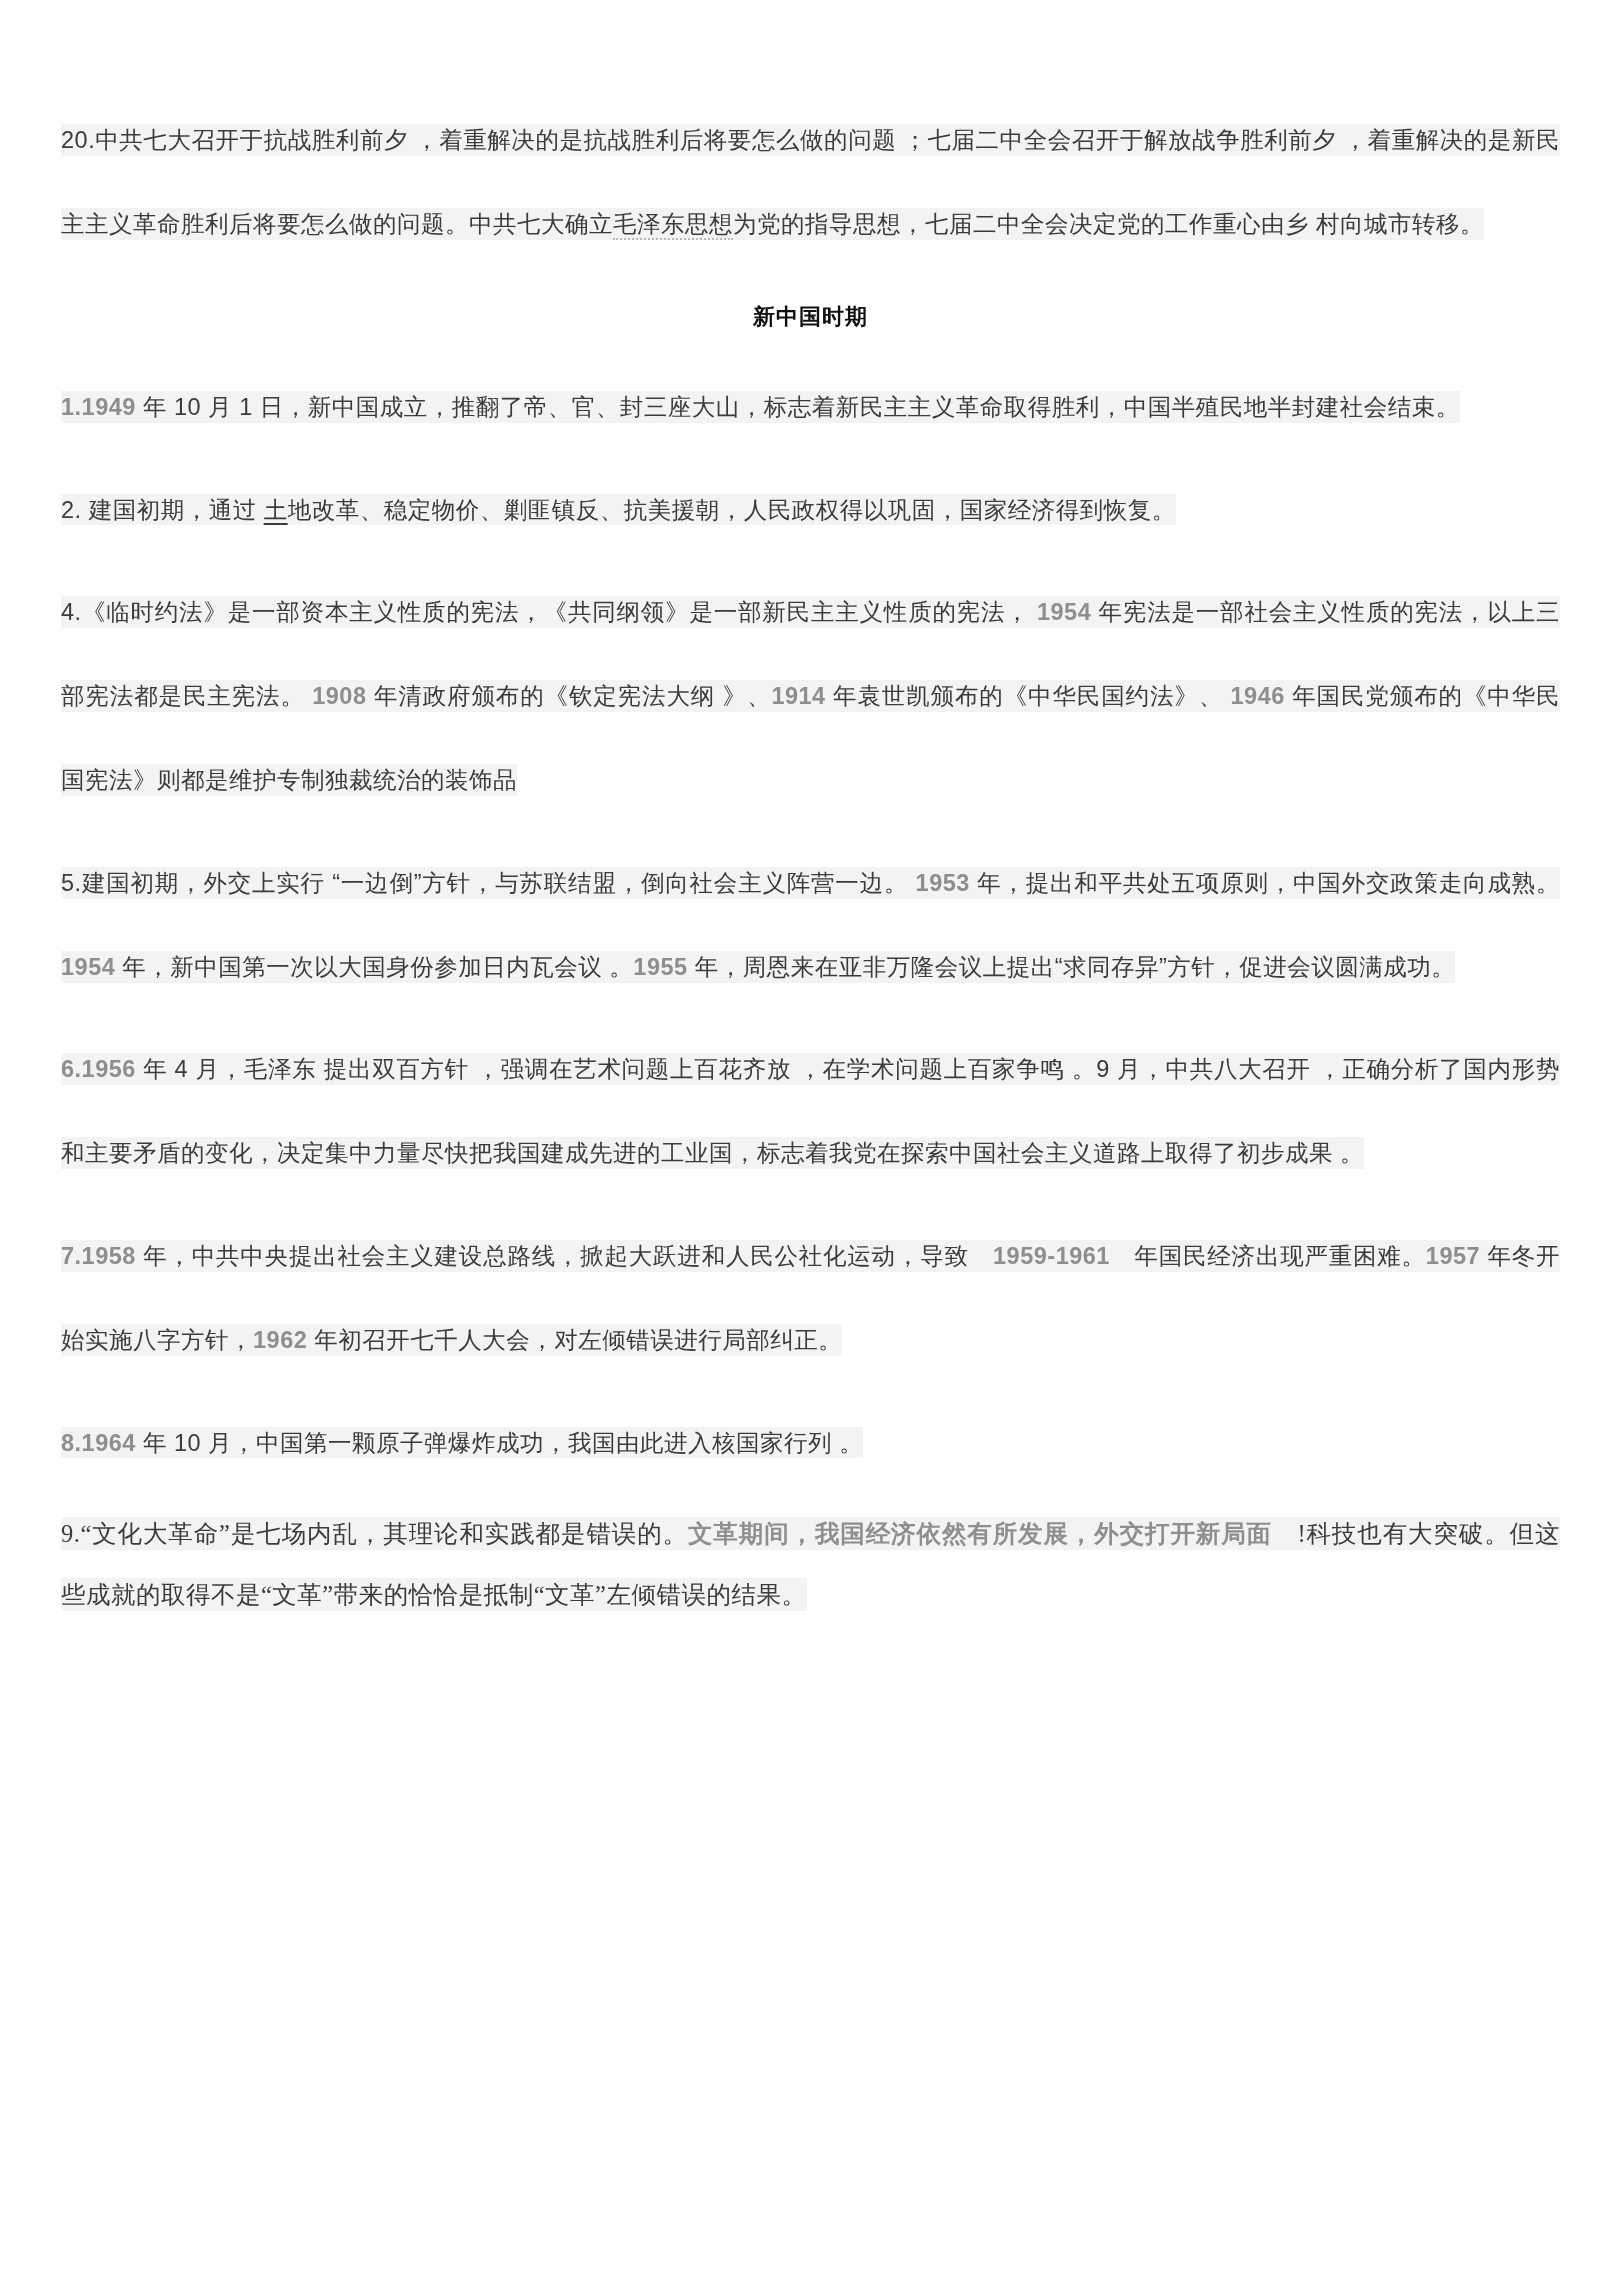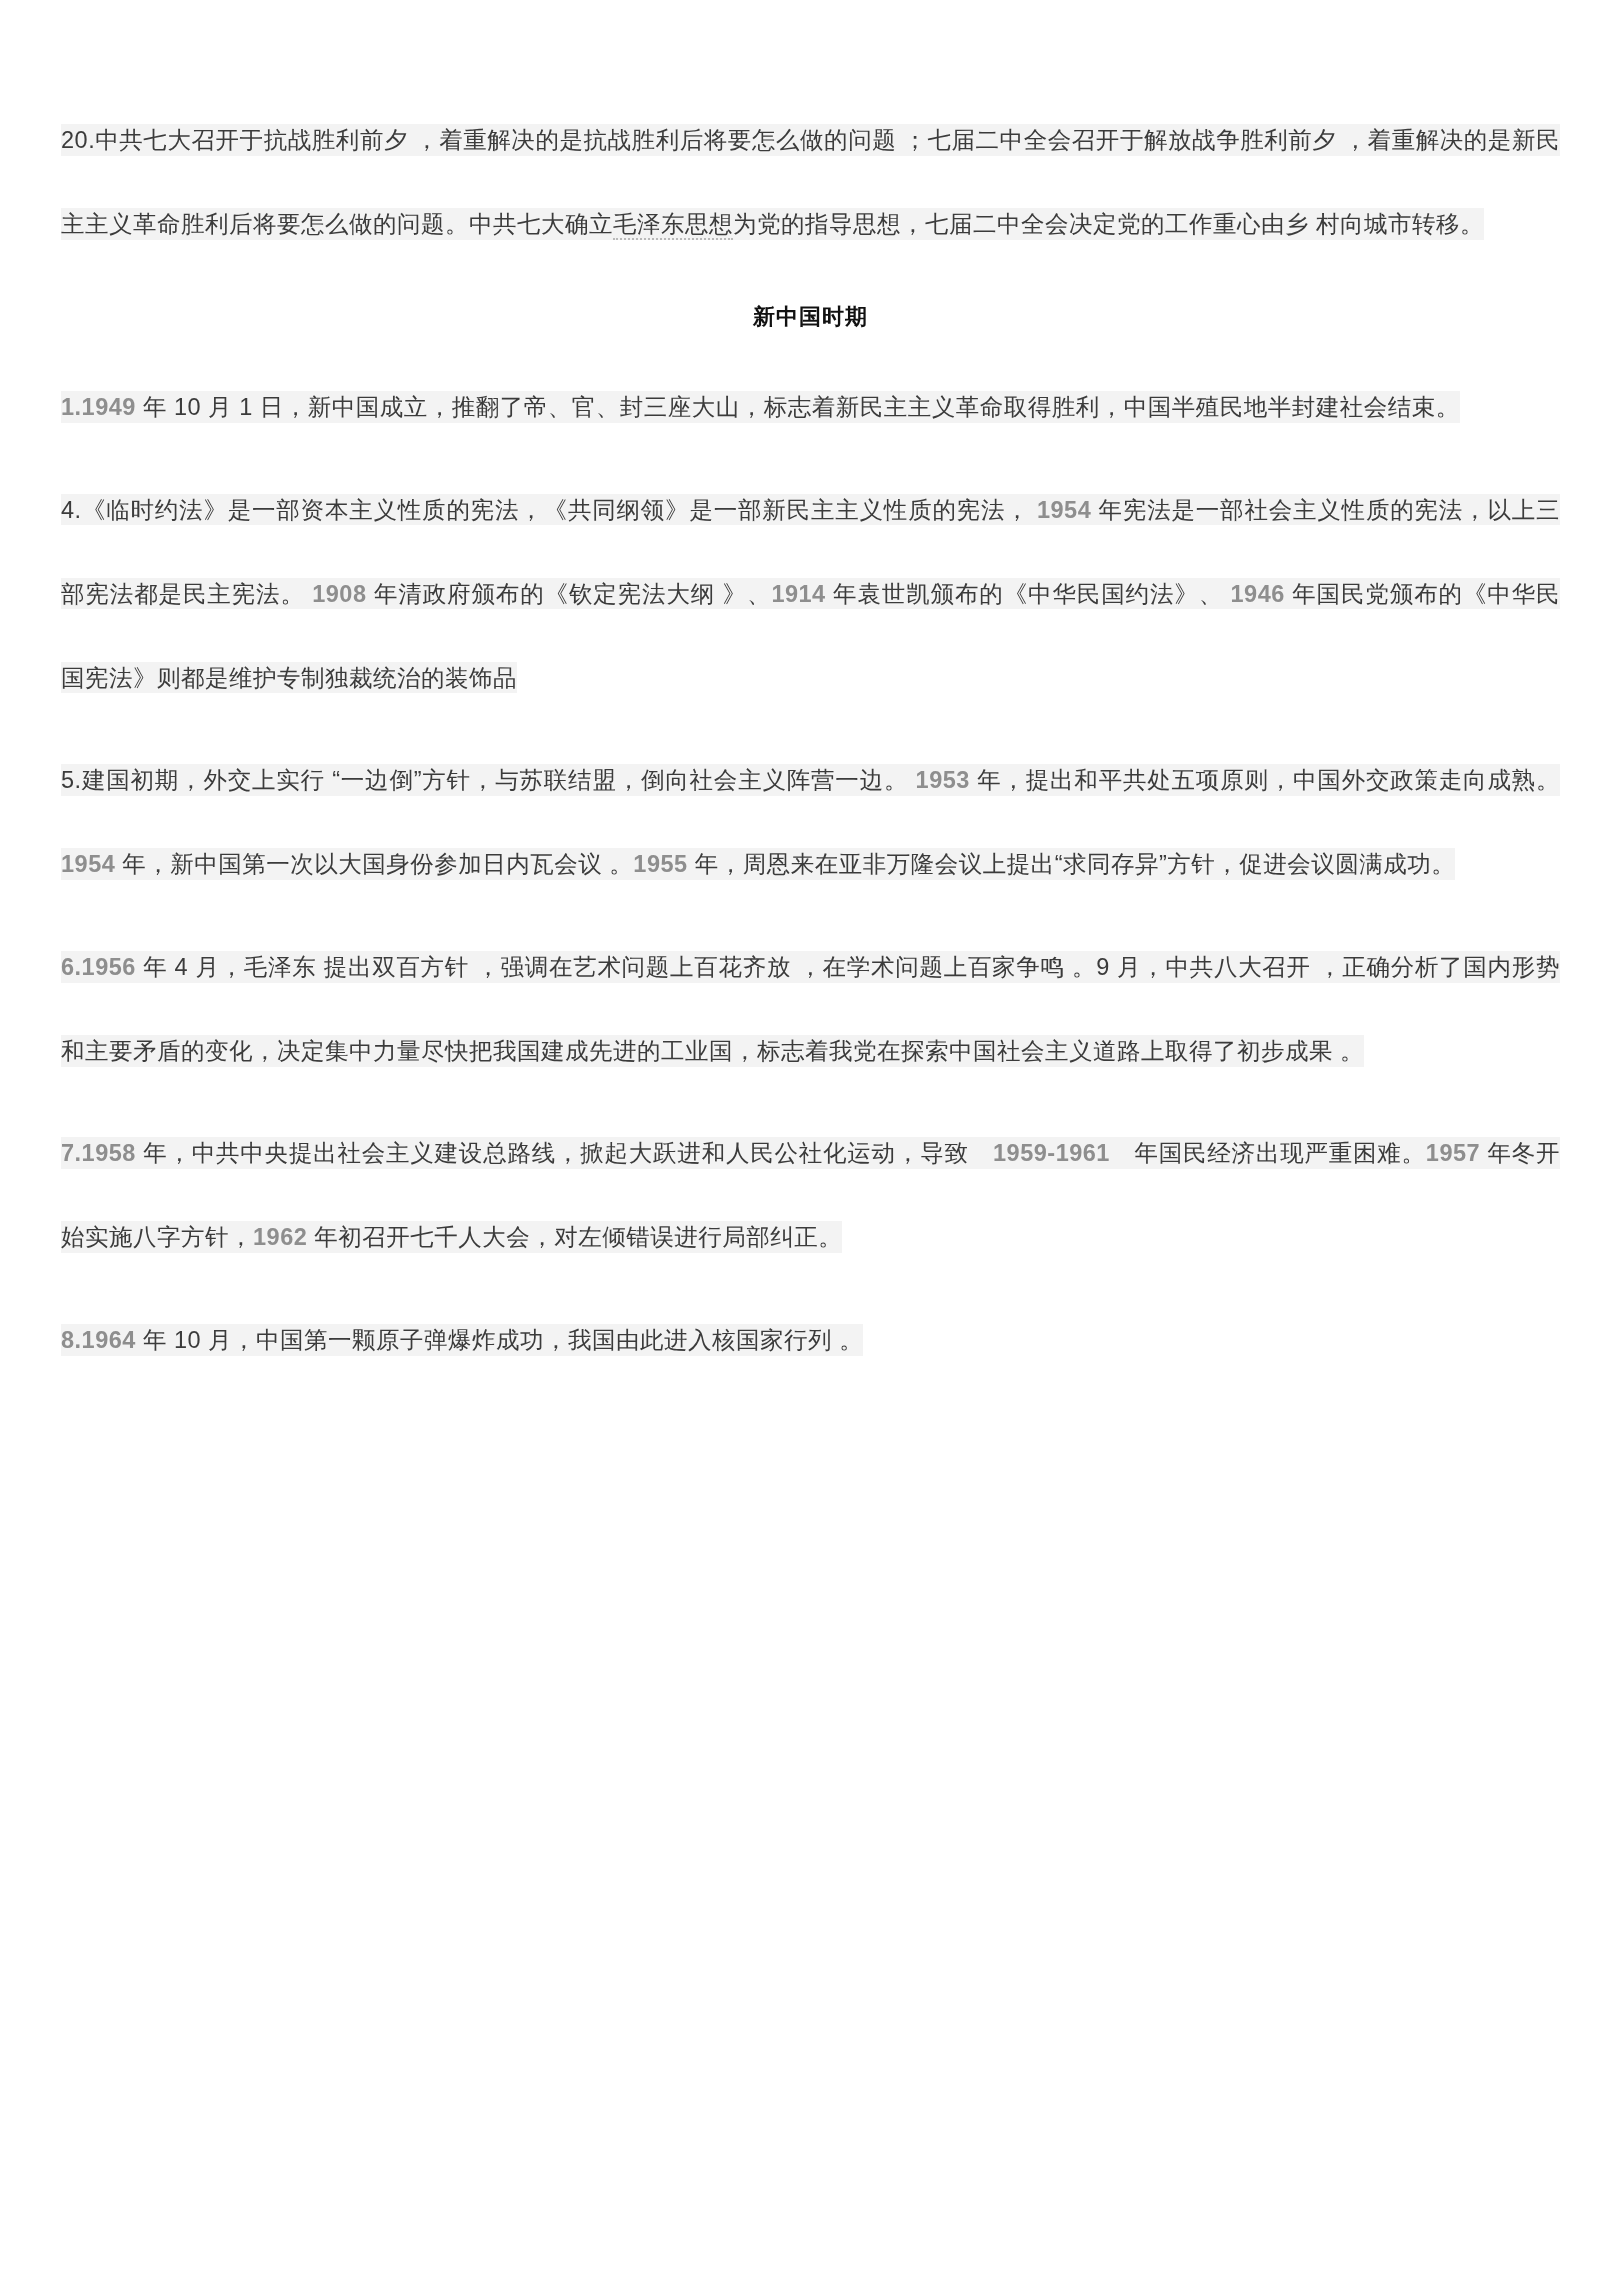--- a/index.html
+++ b/index.html
@@ -63,20 +63,22 @@
 </head>
 <body style="color: rgb(59, 59, 59); background: rgb(255, 255, 255);">
 
 <div class="page">
   <div id="intro-paragraphs">
       <p class="para sans"><span class="run">20.中共七大召开于抗战胜利前夕 ，着重解决的是抗战胜利后将要怎么做的问题 ；七届二中全会召开于解放战争胜利前夕 ，着重解决的是新民主主义革命胜利后将要怎么做的问题。中共七大确立</span><span class="run dots">毛泽东思想</span><span class="run">为党的指导思想，七届二中全会决定党的工作重心由乡 村向城市转移。</span></p>
     </div>
   <h1 class="section-title">新中国时期</h1>
   <div id="section-paragraphs">
       <p class="para sans"><span class="run muted">1.1949</span><span class="run"> 年 10 月 1 日，新中国成立，推翻了帝、官、封三座大山，标志着新民主主义革命取得胜利，中国半殖民地半封建社会结束。</span></p>
+      <p class="para sans"><span class="run">2.  建国初期，通过 </span><span class="run underline">土</span><span class="run">地改革、稳定物价、剿匪镇反、抗美援朝，人民政权得以巩固，国家经济得到恢复。</span></p>
       <p class="para sans"><span class="run">4.《临时约法》是一部资本主义性质的宪法，《共同纲领》是一部新民主主义性质的宪法，  </span><span class="run muted">1954</span><span class="run"> 年宪法是一部社会主义性质的宪法，以上三部宪法都是民主宪法。 </span><span class="run muted">1908</span><span class="run"> 年清政府颁布的《钦定宪法大纲 》、</span><span class="run muted">1914</span><span class="run"> 年袁世凯颁布的《中华民国约法》、 </span><span class="run muted">1946</span><span class="run"> 年国民党颁布的《中华民国宪法》则都是维护专制独裁统治的装饰品</span></p>
       <p class="para sans"><span class="run">5.建国初期，外交上实行 “一边倒”方针，与苏联结盟，倒向社会主义阵营一边。 </span><span class="run muted">1953</span><span class="run"> 年，提出和平共处五项原则，中国外交政策走向成熟。</span><span class="run muted">1954</span><span class="run"> 年，新中国第一次以大国身份参加日内瓦会议 。</span><span class="run muted">1955</span><span class="run"> 年，周恩来在亚非万隆会议上提出“求同存异”方针，促进会议圆满成功。</span></p>
       <p class="para sans"><span class="run muted">6.1956</span><span class="run"> 年 4 月，毛泽东 提出双百方针 ，强调在艺术问题上百花齐放 ，在学术问题上百家争鸣 。9 月，中共八大召开 ，正确分析了国内形势和主要矛盾的变化，决定集中力量尽快把我国建成先进的工业国，标志着我党在探索中国社会主义道路上取得了初步成果 。</span></p>
       <p class="para sans"><span class="run muted">7.1958</span><span class="run"> 年，中共中央提出社会主义建设总路线，掀起大跃进和人民公社化运动，导致　</span><span class="run muted">1959-1961</span><span class="run">　年国民经济出现严重困难。</span><span class="run muted">1957</span><span class="run"> 年冬开始实施八字方针，</span><span class="run muted">1962</span><span class="run"> 年初召开七千人大会，对左倾错误进行局部纠正。</span></p>
       <p class="para sans"><span class="run muted">8.1964</span><span class="run"> 年 10 月，中国第一颗原子弹爆炸成功，我国由此进入核国家行列 。</span></p>
+      <p class="para serif"><span class="run">9.“文化大革命”是七场内乱，其理论和实践都是错误的。</span><span class="run muted">文革期间，我国经济依然有所发展，外交打开新局面</span><span class="run">　!科技也有大突破。但这些成就的取得不是“文革”带来的恰恰是抵制“文革”左倾错误的结果。</span></p>
     </div>
 </div>
 
 
 </body></html>

